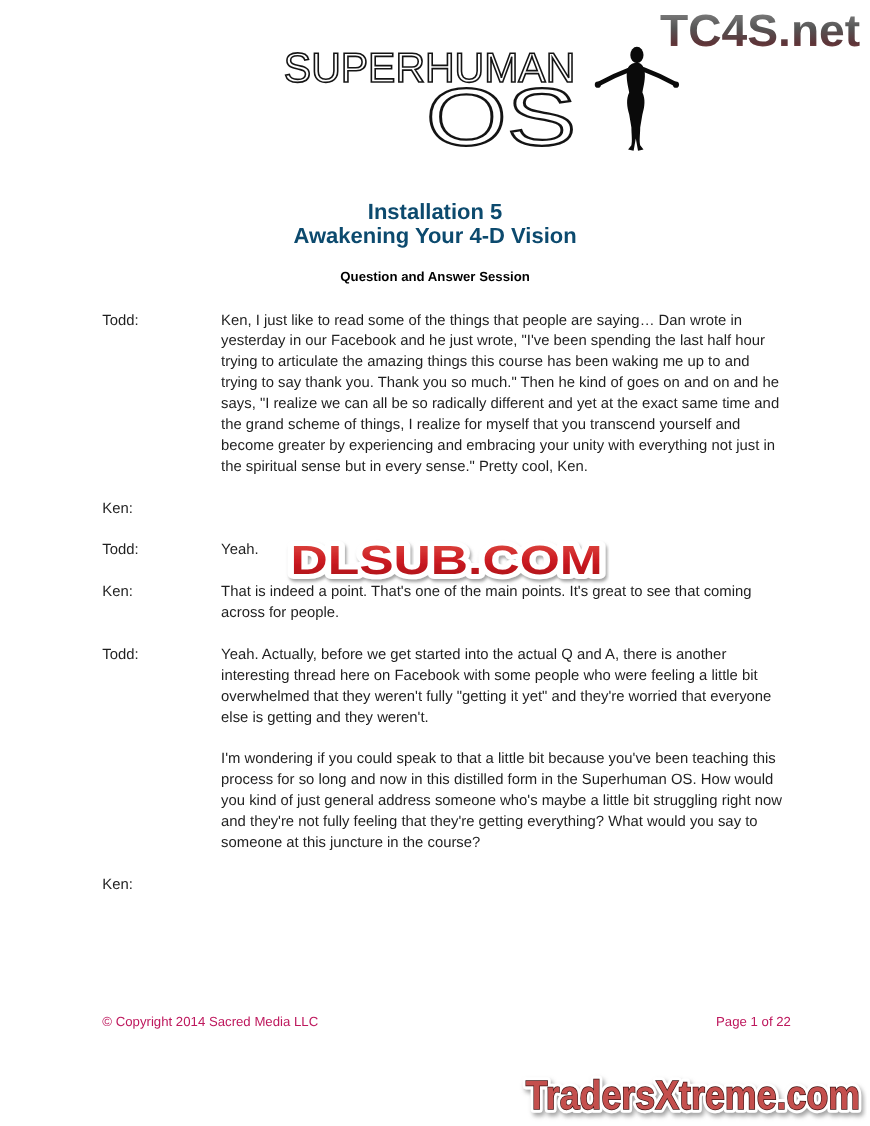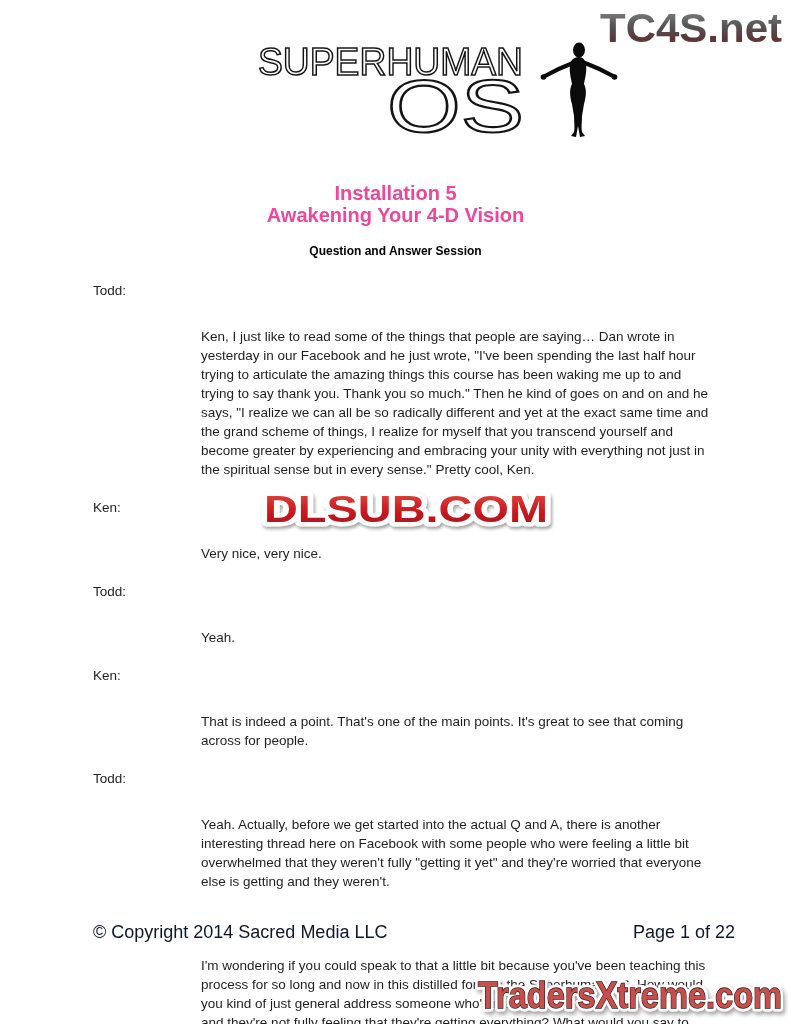--- a/index.html
+++ b/index.html
@@ -9,32 +9,32 @@
     margin:0 auto;
     background:#ffffff;
     overflow:hidden;
     font-family:"Liberation Sans", sans-serif;
     color:#1f1f1f;
   }
   svg text{font-family:"Liberation Sans", sans-serif;}
   .tc4s{position:absolute;left:596px;top:4px;}
   .logo{position:absolute;left:238px;top:36px;}
   .titleblock{position:absolute;left:0;top:182px;width:791px;text-align:center;}
-  .title-line{font-size:20px;font-weight:bold;line-height:22px;color:#ec4899;}
+  .title-line{font-size:20px;font-weight:bold;line-height:22px;color:#0c4a6e;}
   .subtitle{font-size:12px;font-weight:bold;margin-top:18px;color:#000;}
   .transcript{position:absolute;left:93px;top:281px;width:618px;}
   .turn{display:flex;margin:0 0 19px 0;gap:16px;}
   .speaker{flex:0 0 92px;font-size:13.5px;line-height:19px;}
-  .speech{flex:1;font-size:13.5px;line-height:19px;margin-top:46px;}
+  .speech{flex:1;font-size:13.5px;line-height:19px;}
   .dlsub{position:absolute;left:258px;top:482px;}
   .traders{position:absolute;left:472px;top:972px;}
   .footer{
-    position:absolute;left:93px;right:56px;top:922px;
+    position:absolute;left:93px;right:72px;top:922px;
     display:flex;justify-content:space-between;
-    font-size:18px;color:#0f172a;
+    font-size:12px;color:#be185d;
   }
 </style>
 </head>
 <body>
 
 <div class="page">
 
   <div class="tc4s">
     <svg width="190" height="48" viewBox="0 0 190 48">
       <defs>
@@ -82,21 +82,20 @@
     <div class="subtitle">Question and Answer Session</div>
   </div>
 
   <div class="transcript">
     <div class="turn">
       <div class="speaker">Todd:</div>
       <div class="speech">Ken, I just like to read some of the things that people are saying… Dan wrote in yesterday in our Facebook and he just wrote, "I've been spending the last half hour trying to articulate the amazing things this course has been waking me up to and trying to say thank you. Thank you so much." Then he kind of goes on and on and he says, "I realize we can all be so radically different and yet at the exact same time and the grand scheme of things, I realize for myself that you transcend yourself and become greater by experiencing and embracing your unity with everything not just in the spiritual sense but in every sense." Pretty cool, Ken.</div>
     </div>
     <div class="turn">
       <div class="speaker">Ken:</div>
-      <div class="speech">Very nice, very nice.</div>
     </div>
     <div class="turn">
       <div class="speaker">Todd:</div>
       <div class="speech">Yeah.</div>
     </div>
     <div class="turn">
       <div class="speaker">Ken:</div>
       <div class="speech">That is indeed a point. That's one of the main points. It's great to see that coming across for people.</div>
     </div>
     <div class="turn">

